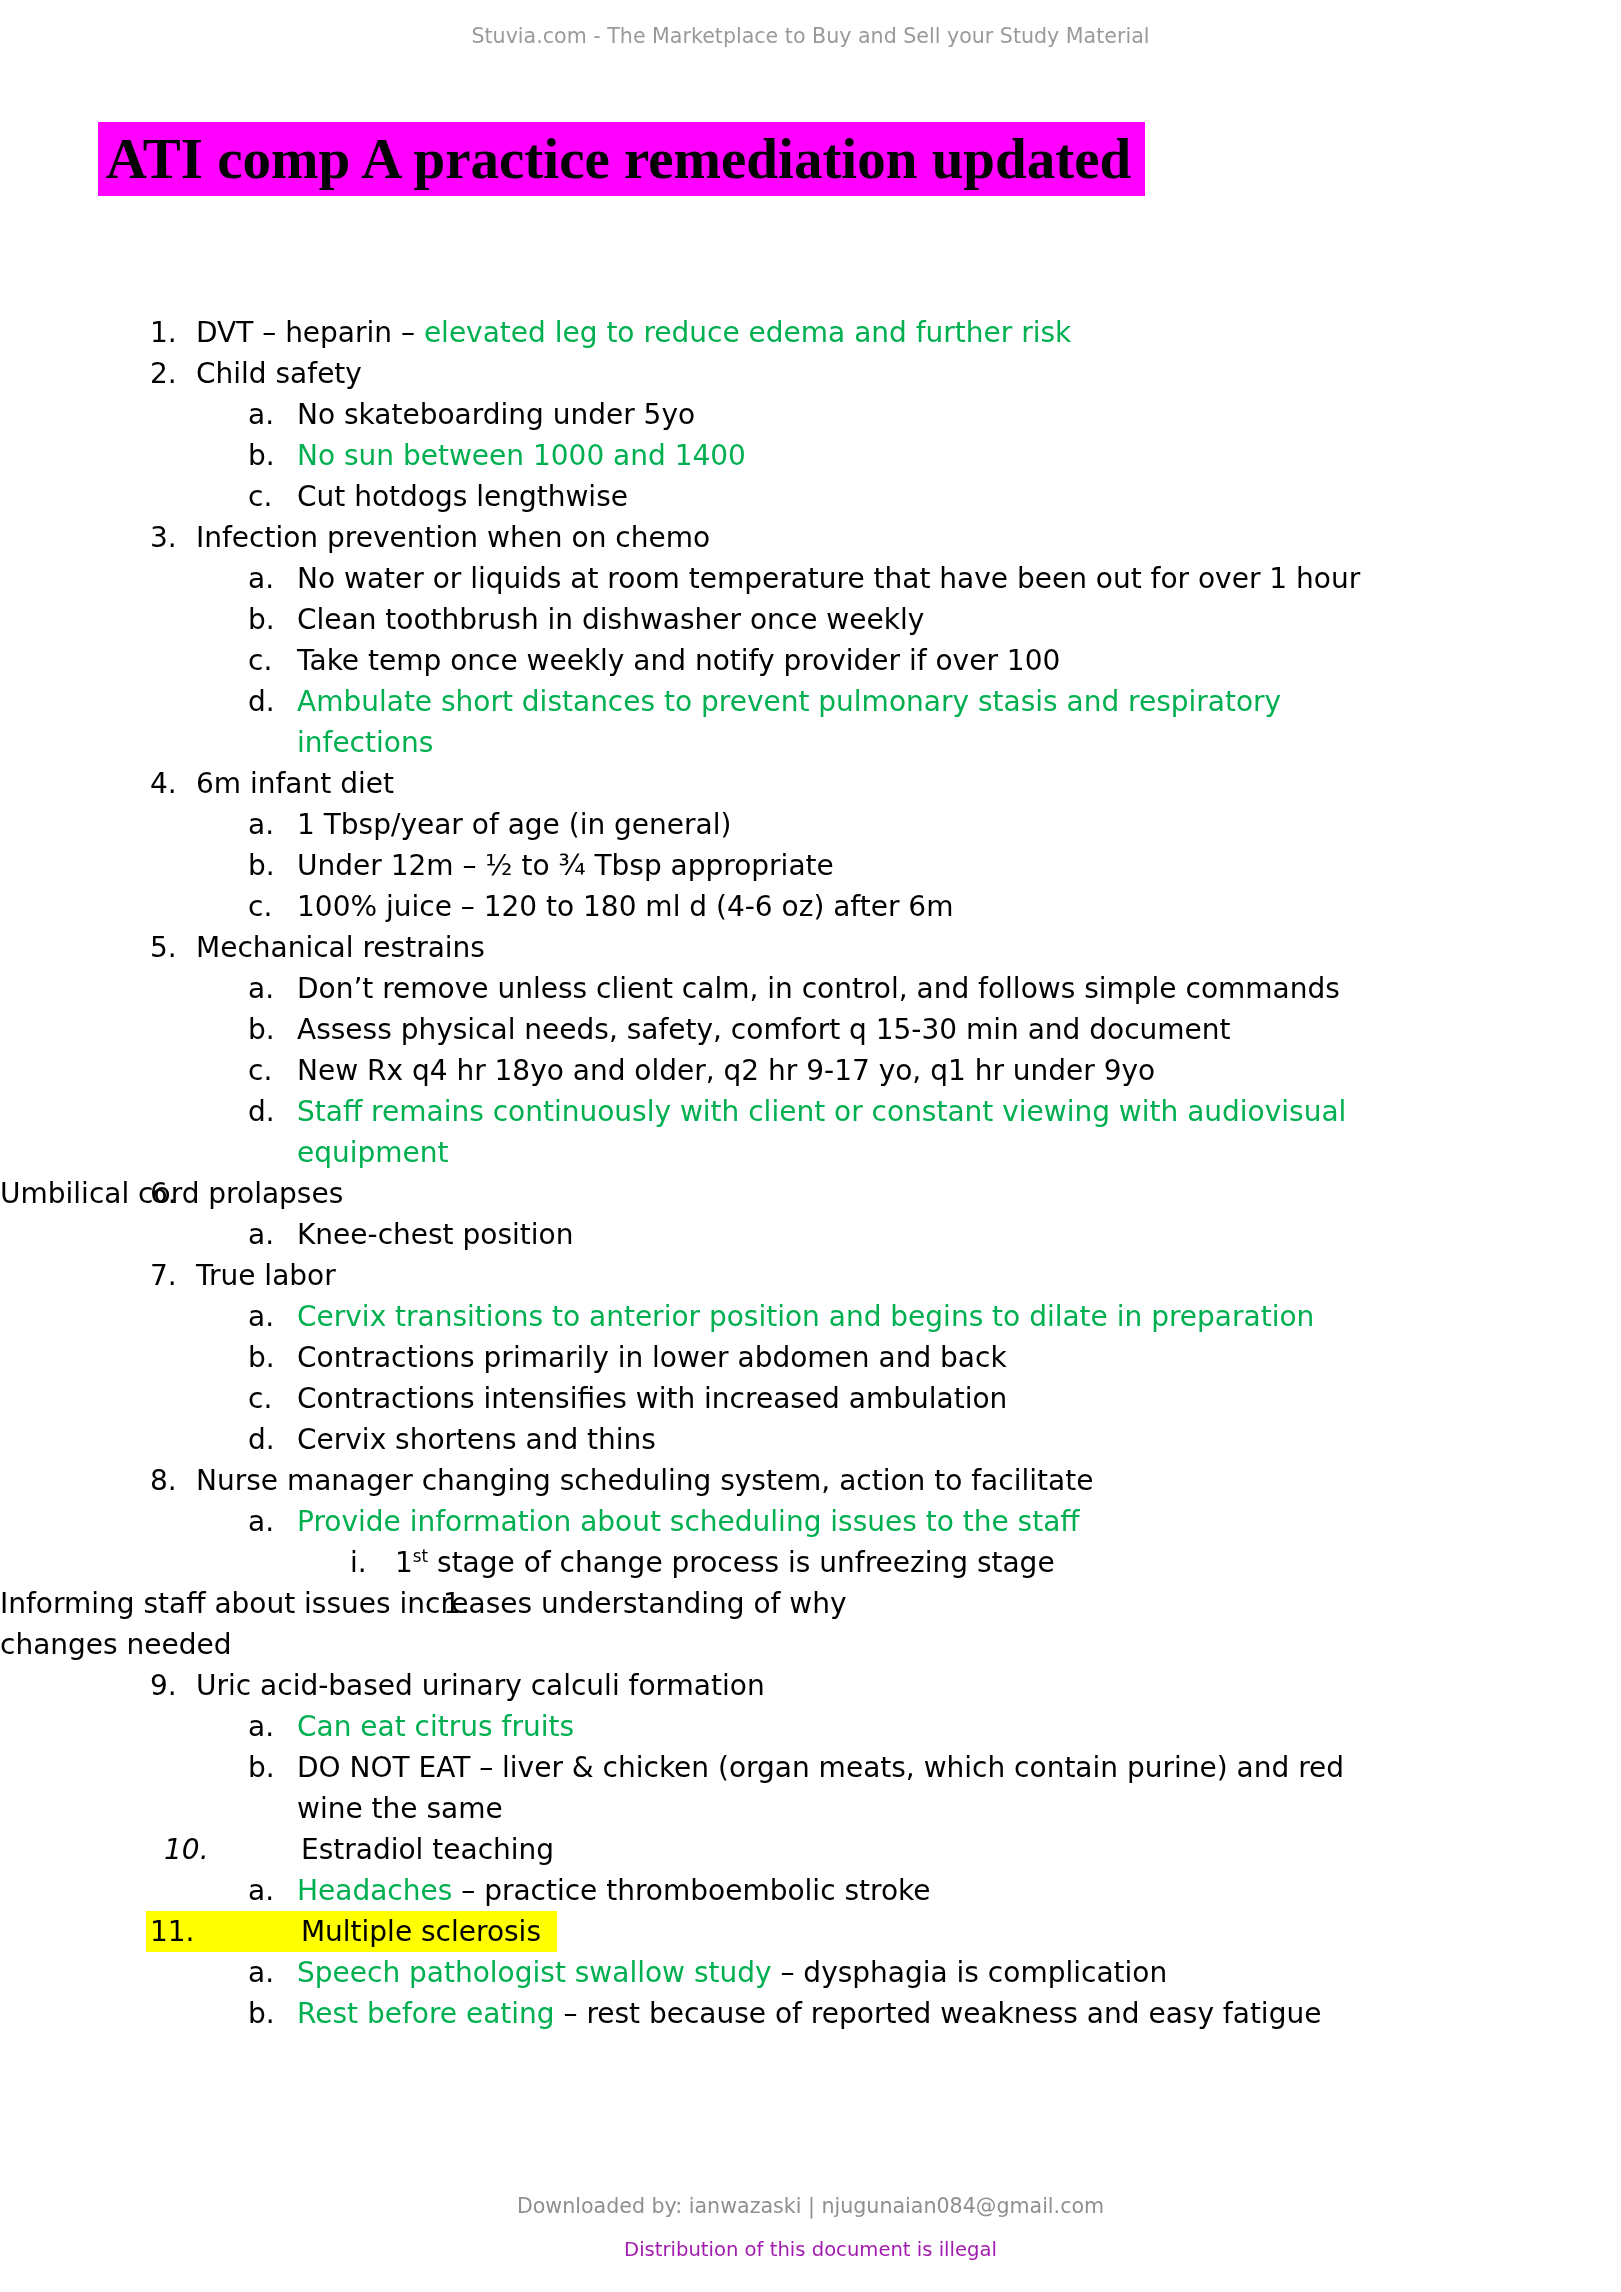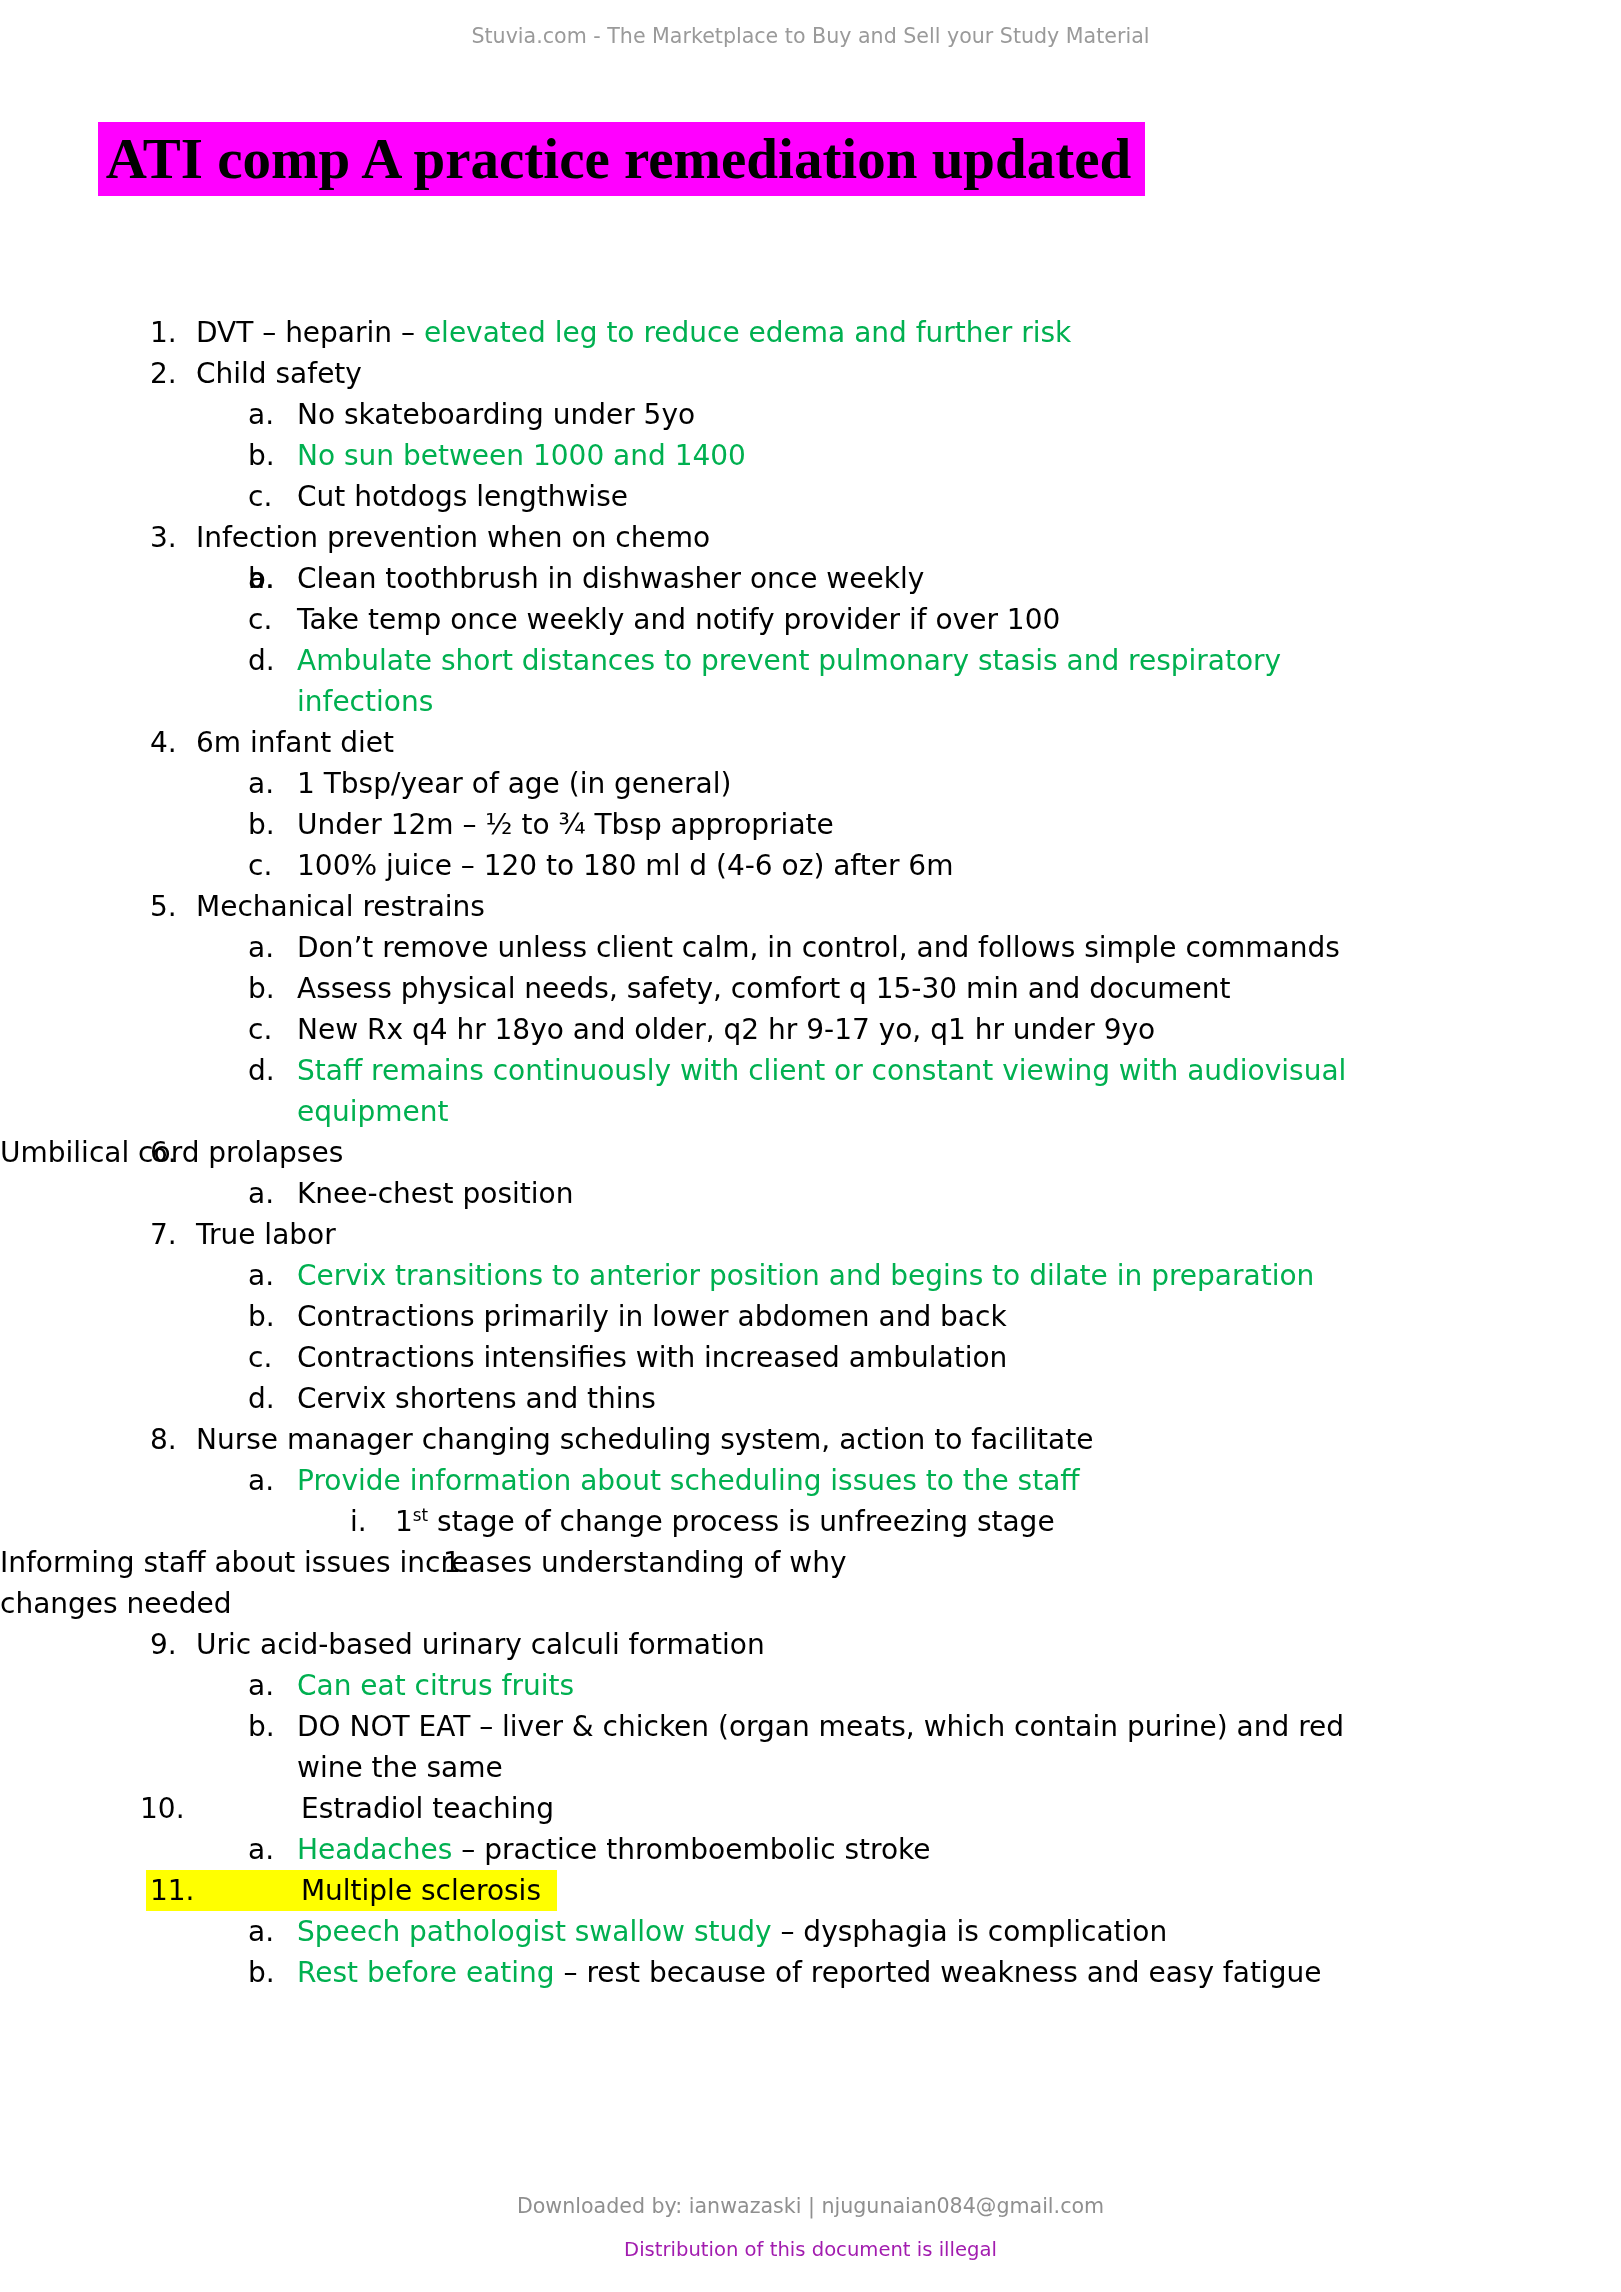--- a/index.html
+++ b/index.html
@@ -61,21 +61,21 @@
     <span class="title-hl" style="background: rgb(255, 0, 255);">ATI comp A practice remediation updated</span>
   </div>
 
   <div class="list">
       <div class="row"><span class="mk" style="left: 150px;">1.</span><span class="txt" style="margin-left: 196px;"><span>DVT – heparin – </span><span style="color: rgb(0, 176, 80);">elevated leg to reduce edema and further risk</span></span></div>
       <div class="row"><span class="mk" style="left: 150px;">2.</span><span class="txt" style="margin-left: 196px;"><span>Child safety</span></span></div>
       <div class="row"><span class="mk" style="left: 248px;">a.</span><span class="txt" style="margin-left: 297px;"><span>No skateboarding under 5yo</span></span></div>
       <div class="row"><span class="mk" style="left: 248px;">b.</span><span class="txt" style="margin-left: 297px;"><span style="color: rgb(0, 176, 80);">No sun between 1000 and 1400</span></span></div>
       <div class="row"><span class="mk" style="left: 248px;">c.</span><span class="txt" style="margin-left: 297px;"><span>Cut hotdogs lengthwise</span></span></div>
       <div class="row"><span class="mk" style="left: 150px;">3.</span><span class="txt" style="margin-left: 196px;"><span>Infection prevention when on chemo</span></span></div>
-      <div class="row"><span class="mk" style="left: 248px;">a.</span></div>
+      <div class="row"><span class="mk" style="left: 248px;">a.</span><span class="txt" style="margin-left: 297px;"><span>No water or liquids at room temperature that have been out for over 1 hour</span></span></div>
       <div class="row"><span class="mk" style="left: 248px;">b.</span><span class="txt" style="margin-left: 297px;"><span>Clean toothbrush in dishwasher once weekly</span></span></div>
       <div class="row"><span class="mk" style="left: 248px;">c.</span><span class="txt" style="margin-left: 297px;"><span>Take temp once weekly and notify provider if over 100</span></span></div>
       <div class="row"><span class="mk" style="left: 248px;">d.</span><span class="txt" style="margin-left: 297px;"><span style="color: rgb(0, 176, 80);">Ambulate short distances to prevent pulmonary stasis and respiratory
 infections</span></span></div>
       <div class="row"><span class="mk" style="left: 150px;">4.</span><span class="txt" style="margin-left: 196px;"><span>6m infant diet</span></span></div>
       <div class="row"><span class="mk" style="left: 248px;">a.</span><span class="txt" style="margin-left: 297px;"><span>1 Tbsp/year of age (in general)</span></span></div>
       <div class="row"><span class="mk" style="left: 248px;">b.</span><span class="txt" style="margin-left: 297px;"><span>Under 12m – ½ to ¾ Tbsp appropriate</span></span></div>
       <div class="row"><span class="mk" style="left: 248px;">c.</span><span class="txt" style="margin-left: 297px;"><span>100% juice – 120 to 180 ml d (4-6 oz) after 6m</span></span></div>
       <div class="row"><span class="mk" style="left: 150px;">5.</span><span class="txt" style="margin-left: 196px;"><span>Mechanical restrains</span></span></div>
       <div class="row"><span class="mk" style="left: 248px;">a.</span><span class="txt" style="margin-left: 297px;"><span>Don’t remove unless client calm, in control, and follows simple commands</span></span></div>
@@ -92,21 +92,21 @@
       <div class="row"><span class="mk" style="left: 248px;">d.</span><span class="txt" style="margin-left: 297px;"><span>Cervix shortens and thins</span></span></div>
       <div class="row"><span class="mk" style="left: 150px;">8.</span><span class="txt" style="margin-left: 196px;"><span>Nurse manager changing scheduling system, action to facilitate</span></span></div>
       <div class="row"><span class="mk" style="left: 248px;">a.</span><span class="txt" style="margin-left: 297px;"><span style="color: rgb(0, 176, 80);">Provide information about scheduling issues to the staff</span></span></div>
       <div class="row"><span class="mk" style="left: 350px;">i.</span><span class="txt" style="margin-left: 395px;"><span>1</span><sup>st</sup><span> stage of change process is unfreezing stage</span></span></div>
       <div class="row"><span class="mk" style="left: 443px;">1.</span><span class="txt" style=""><span>Informing staff about issues increases understanding of why
 changes needed</span></span></div>
       <div class="row"><span class="mk" style="left: 150px;">9.</span><span class="txt" style="margin-left: 196px;"><span>Uric acid-based urinary calculi formation</span></span></div>
       <div class="row"><span class="mk" style="left: 248px;">a.</span><span class="txt" style="margin-left: 297px;"><span style="color: rgb(0, 176, 80);">Can eat citrus fruits</span></span></div>
       <div class="row"><span class="mk" style="left: 248px;">b.</span><span class="txt" style="margin-left: 297px;"><span>DO NOT EAT – liver &amp; chicken (organ meats, which contain purine) and red
 wine the same</span></span></div>
-      <div class="row"><span class="mk" style="left: 140px;">10.</span><span class="txt" style="margin-left: 301px;"><span>Estradiol teaching</span></span></div>
+      <div class="row"><span class="mk" style="left: 164px; font-style: italic;">10.</span><span class="txt" style="margin-left: 301px;"><span>Estradiol teaching</span></span></div>
       <div class="row"><span class="mk" style="left: 248px;">a.</span><span class="txt" style="margin-left: 297px;"><span style="color: rgb(0, 176, 80);">Headaches</span><span> – practice thromboembolic stroke</span></span></div>
       <div class="row"><span class="hlwrap" style="margin-left: 146px; background: rgb(255, 255, 0);"><span class="mk-inline" style="width: 151px;">11.</span><span class="txt"><span>Multiple sclerosis</span></span></span></div>
       <div class="row"><span class="mk" style="left: 248px;">a.</span><span class="txt" style="margin-left: 297px;"><span style="color: rgb(0, 176, 80);">Speech pathologist swallow study</span><span> – dysphagia is complication</span></span></div>
       <div class="row"><span class="mk" style="left: 248px;">b.</span><span class="txt" style="margin-left: 297px;"><span style="color: rgb(0, 176, 80);">Rest before eating</span><span> – rest because of reported weakness and easy fatigue</span></span></div>
     </div>
 
   <div class="footer1" style="color: rgb(143, 143, 143);">Downloaded by: ianwazaski | njugunaian084@gmail.com</div>
   <div class="footer2">Distribution of this document is illegal</div>
 </div>
 

